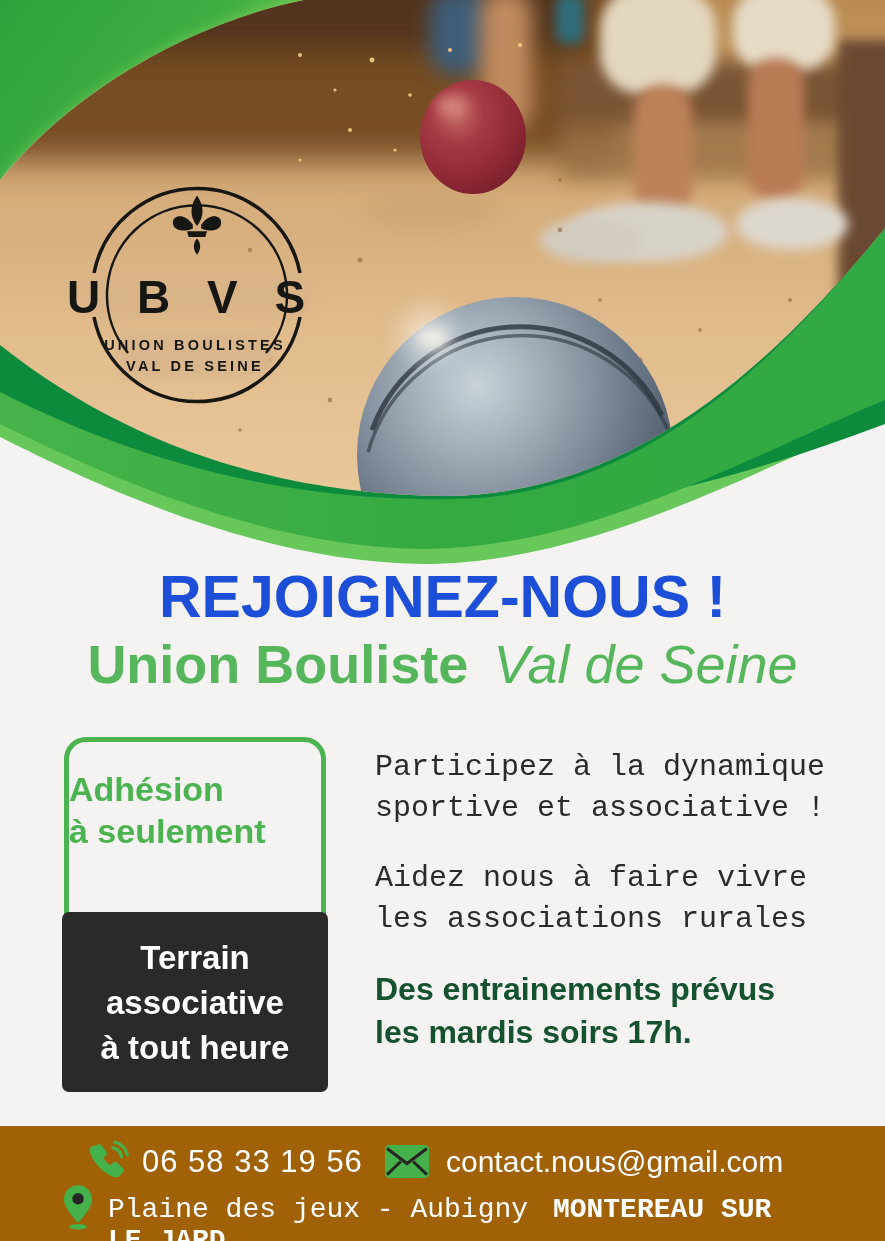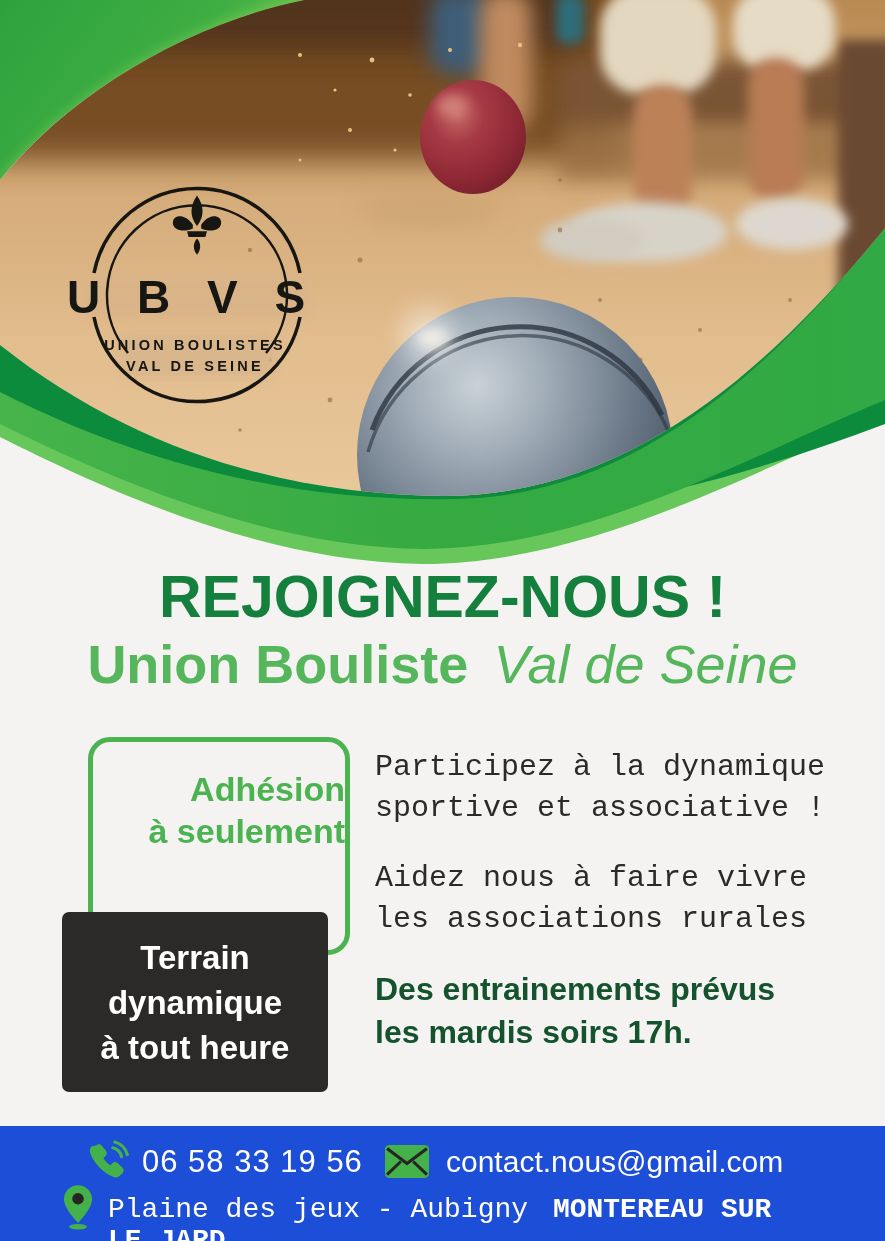--- a/index.html
+++ b/index.html
@@ -8,53 +8,53 @@
     background:#f4f3f2;
     font-family:"Liberation Sans","DejaVu Sans",sans-serif;
     -webkit-font-smoothing:antialiased;
   }
   .abs{position:absolute;}
   
   #hero{position:absolute;top:0;left:0;width:885px;height:575px;}
   
   .h1{
     top:563px;left:0;width:885px;text-align:center;
-    font-size:59px;font-weight:800;letter-spacing:0px;color:#15803d;
+    font-size:59px;font-weight:800;letter-spacing:0px;color:#1d4ed8;
   }
   .h2{
     top:633px;left:0;width:885px;text-align:center;
     font-size:54px;color:#56b65b;white-space:nowrap;
   }
   .h2 .b{font-weight:800;}
   .h2 .i{font-style:italic;font-weight:400;margin-left:10px;}
   
   .card-green{
     top:737px;left:64px;width:252px;height:208px;
     border:5px solid #4cb351;border-radius:22px;
-    text-align:right;color:#4cb351;margin-left:24px;
+    text-align:left;color:#4cb351;
   }
   .card-green .l1{margin-top:26px;font-size:34px;font-weight:800;line-height:42px;}
   .card-green .l2{font-size:34px;font-weight:800;line-height:42px;}
   .card-green .price{margin-top:8px;font-size:60px;font-weight:800;color:#1d1d1b;letter-spacing:1px;}
   .card-black{
     top:912px;left:62px;width:266px;height:180px;
     background:#2b2a28;border-radius:7px;
     text-align:center;color:#ffffff;
     display:flex;flex-direction:column;justify-content:center;
   }
   .card-black div{font-size:33px;font-weight:800;line-height:45px;}
   
   .col-right{top:731px;left:375px;width:480px;color:#2b2a28;}
   .sports{font-size:31px;font-weight:800;line-height:39px;letter-spacing:.2px;}
   .para{font-size:30px;font-weight:400;line-height:41px;margin-top:16px;color:#2b2a28;font-family:Liberation Mono, monospace;}
   .para2{margin-top:29px;}
   .training{font-size:32px;font-weight:800;line-height:43px;margin-top:28px;color:#14532d;}
   
   .footer{
-    top:1126px;left:0;width:885px;height:115px;background:#1d4ed8;color:#fff;
+    top:1126px;left:0;width:885px;height:115px;background:#a16207;color:#fff;
   }
   .f-row1{position:absolute;top:12px;left:0;width:885px;height:48px;}
   .f-row2{position:absolute;top:58px;left:0;width:810px;height:50px;font-family:Liberation Mono, monospace;}
   .f-phone-icon{position:absolute;left:86px;top:2px;width:44px;height:44px;}
   .f-phone{position:absolute;left:142px;top:6px;font-size:31px;letter-spacing:1px;}
   .f-mail-icon{position:absolute;left:384px;top:7px;width:46px;height:33px;}
   .f-mail{position:absolute;left:446px;top:7px;font-size:30px;}
   .f-pin-icon{position:absolute;left:62px;top:0px;width:32px;height:46px;}
   .f-addr{position:absolute;left:108px;top:10px;font-size:28px;}
   .f-addr .bold{font-weight:800;margin-left:8px;}
@@ -206,21 +206,21 @@
   <span class="b">Union Bouliste</span>
   <span class="i">Val de Seine</span>
 </div>
 
 <div class="abs card-green">
   <div class="l1">Adhésion</div>
   <div class="l2">à seulement</div>
 </div>
 <div class="abs card-black">
   <div>Terrain</div>
-  <div>dynamique</div>
+  <div>associative</div>
   <div>à tout heure</div>
 </div>
 
 <div class="abs col-right">
   <div class="para">
     <div>Participez à la dynamique</div>
     <div>sportive et associative !</div>
   </div>
   <div class="para para2">
     <div>Aidez nous à faire vivre</div>

